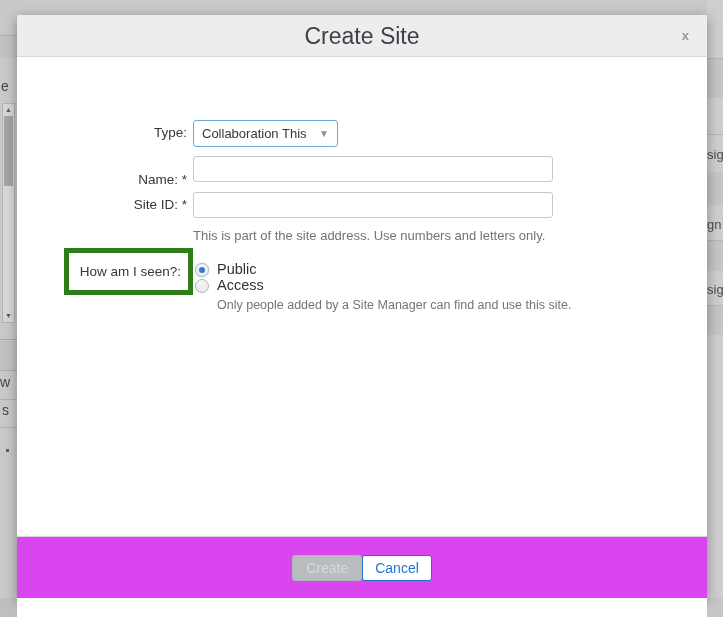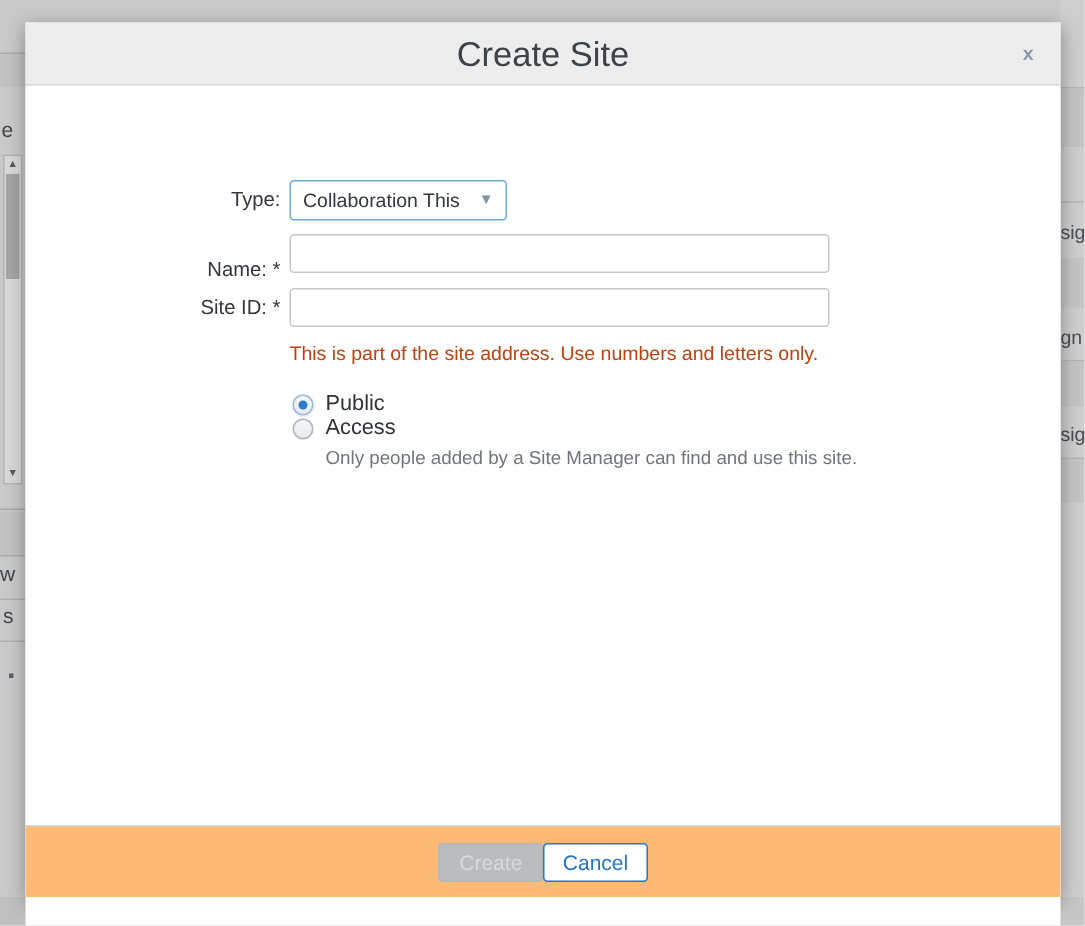--- a/index.html
+++ b/index.html
@@ -90,21 +90,21 @@
     position: absolute; left: 176px; width: 360px; height: 26px;
     border: 1px solid #c6c9cb; border-radius: 3px;
     font-family: "Liberation Sans", sans-serif; font-size: 13px;
     padding: 0 8px; color: #33383f; background: #fff;
   }
   .inp-name { top: 98px; }
   .inp-siteid { top: 134px; }
 
   .helper-text {
     position: absolute; left: 176px; top: 170px;
-    font-size: 13px; color: #c2410c;
+    font-size: 13px; color: #737373;
   }
 
   .annotation-box {
     position: absolute; left: 47px; top: 190px; width: 129px; height: 47px;
     border: 5px solid #2e7d19;
     display: flex; align-items: center; justify-content: flex-end;
     padding-right: 7px;
   }
   .annotation-box .field-label-inline {
     font-size: 13.5px; color: #33383f; text-align: right; white-space: nowrap;
@@ -122,22 +122,22 @@
   .radio-option.selected .radio-circle { border-color: #9fb9cf; box-shadow: 0 0 2px #bcd6ea; }
   .radio-dot { width: 6px; height: 6px; border-radius: 50%; background: transparent; }
   .radio-option.selected .radio-dot { background: #2f7ccb; }
   .radio-label { margin-left: 8px; font-size: 14.5px; color: #2f343a; cursor: pointer; }
   .radio-desc {
     margin: 4px 0 11px 22px; max-width: 440px;
     font-size: 12.5px; line-height: 1.3; color: #6f767c;
   }
 
   .modal-footer {
-    position: absolute; bottom: 0; left: 0; width: 100%; height: 48px;
-    background: #fdba74; border-top: 1px solid #d7d7d7;
+    position: absolute; bottom: 0; left: 0; width: 100%; height: 62px;
+    background: #d946ef; border-top: 1px solid #d7d7d7;
     display: flex; align-items: center; justify-content: center; 
   }
   .btn { font-family: "Liberation Sans", sans-serif; font-size: 14px; border-radius: 3px; height: 26px; }
   .btn-create {
     background: #b9bdc0; color: #d7d9da; border: 1px solid #b2b6b9;
     padding: 0 13px; cursor: default;
   }
   .btn-cancel {
     background: #ffffff; color: #2277cc; border: 1px solid #2277cc;
     padding: 0 12px; cursor: pointer;
@@ -199,20 +199,23 @@
     </div>
 
     <label class="field-label lbl-name">Name: *</label>
     <input class="text-input inp-name" type="text" value="" style="">
 
     <label class="field-label lbl-siteid">Site ID: *</label>
     <input class="text-input inp-siteid" type="text" value="" style="">
 
     <div class="helper-text">This is part of the site address. Use numbers and letters only.</div>
 
+    <div class="annotation-box">
+      <span class="field-label-inline">How am I seen?:</span>
+    </div>
 
     <div class="radio-group">
 
       <div class="radio-option selected">
         <div class="radio-row">
           <span class="radio-circle">
               <span class="radio-dot"></span>
             </span>
           <span class="radio-label">Public</span>
         </div>

